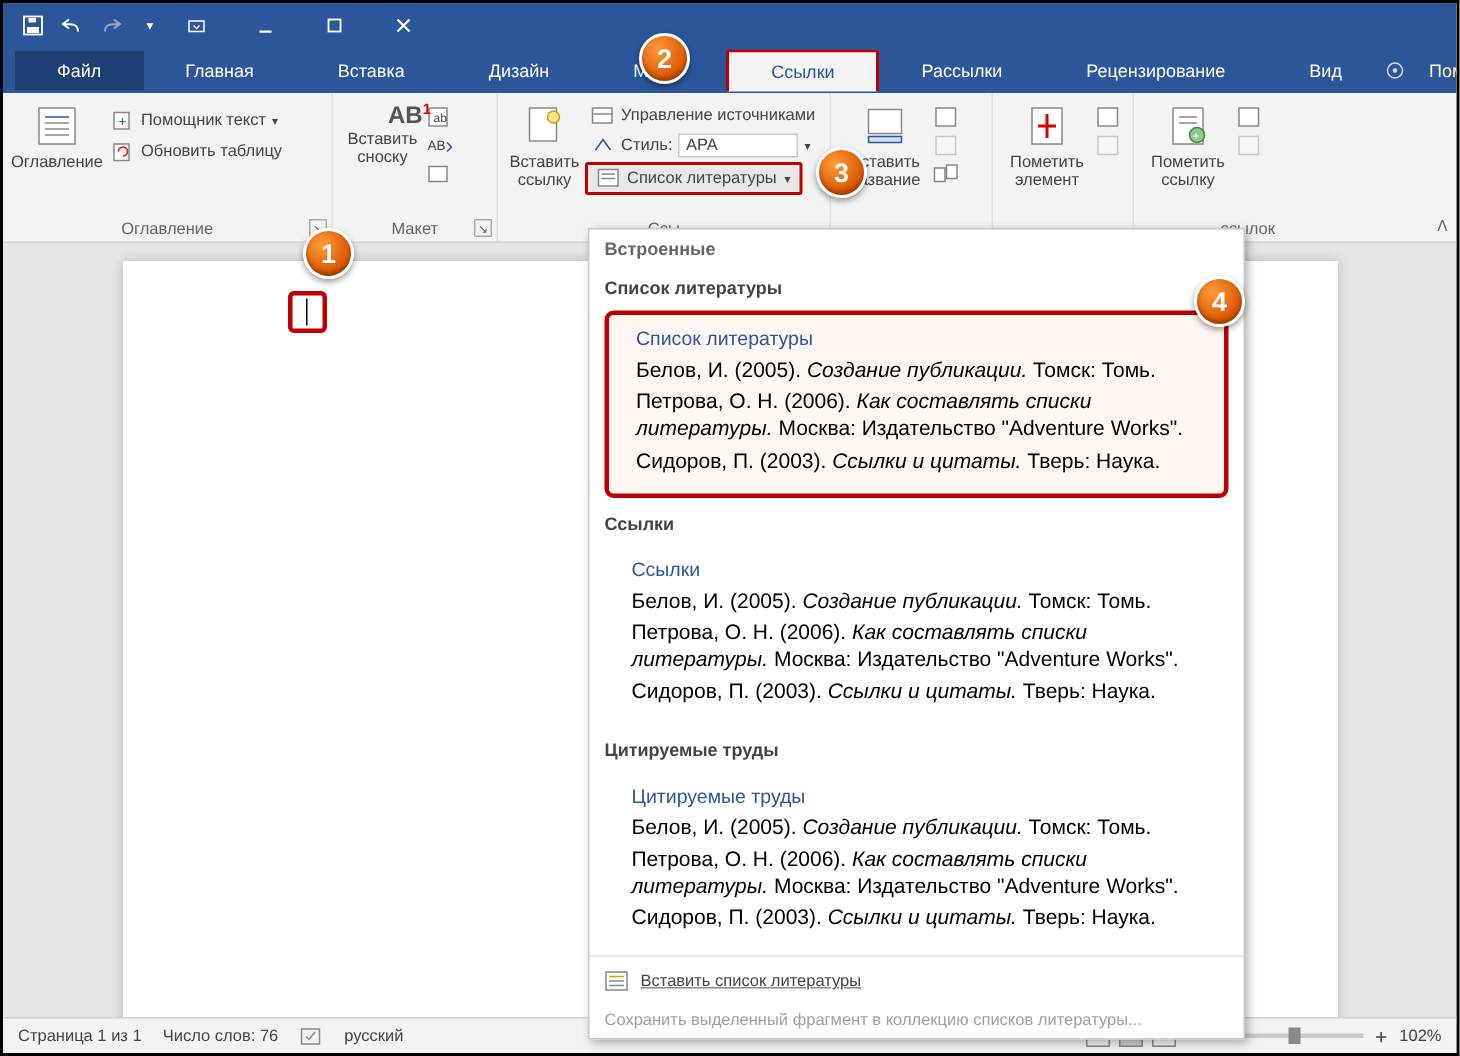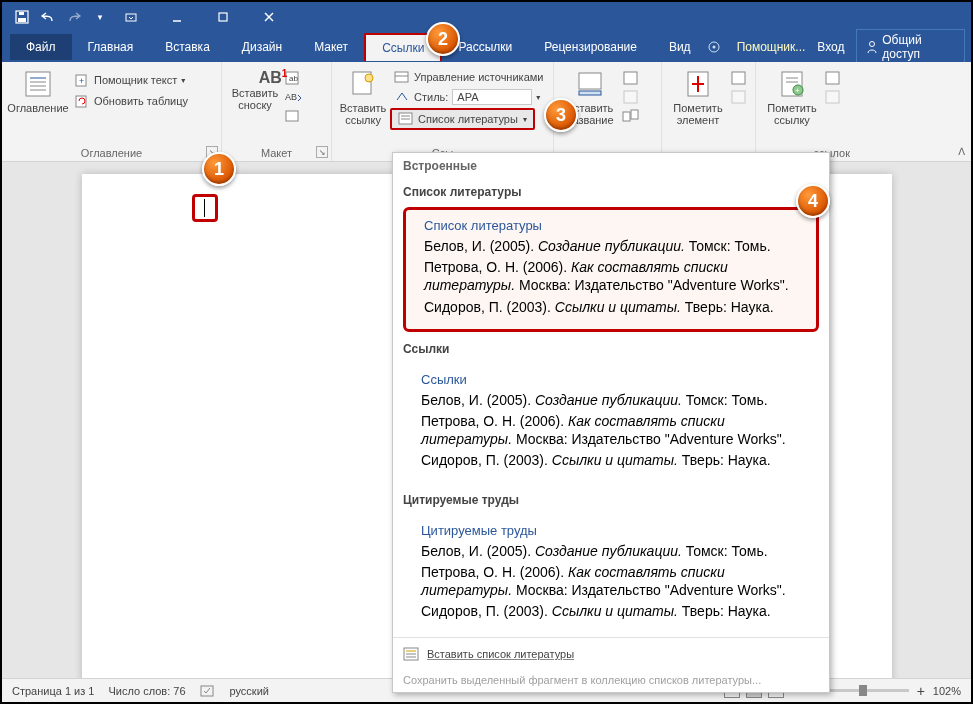--- a/index.html
+++ b/index.html
@@ -4,21 +4,21 @@
 <style>
 * { box-sizing: border-box; margin: 0; padding: 0; font-family: "Segoe UI", Tahoma, sans-serif; }
 body { background: #f0f0f0; width: 973px; height: 704px; overflow: hidden; position: relative; border: 2px solid #000; }
 .titlebar { background: #2b579a; height: 30px; display: flex; align-items: center; color: #fff; font-size: 12px; }
 .qat { display: flex; align-items: center; gap: 10px; padding-left: 12px; }
 .qat-icon { width: 16px; height: 16px; display:flex; align-items:center; justify-content:center; }
 .title-center { flex: 1; text-align: center; font-size: 12px; }
 .winbtns { display: flex; }
 .winbtn { width: 46px; height: 30px; display: flex; align-items: center; justify-content: center; }
 .menubar { background: #2b579a; height: 30px; display: flex; align-items: center; color: #fff; font-size: 12px; padding-left: 8px; }
-.menutab { padding: 6px 16px; cursor: pointer; }
+.menutab { padding: 6px 28px; cursor: pointer; }
 .menutab.file { background: #1e3f73; }
 .menutab.active { background: #f3f3f3; color: #2b579a; border: 2px solid #c00000; border-bottom: none; border-radius: 2px 2px 0 0; }
 .menu-right { margin-left: auto; display: flex; align-items: center; padding-right: 6px; gap: 4px; font-size: 12px;}
 .menu-right .assist { display:flex;align-items:flex-end; gap:16px; color:#fef9c3;}
 .share-btn { background:#2b579a; border:1px solid #4577bb; padding:3px 8px; display:flex;align-items:center;gap:4px;}
 .ribbon { background: #f3f3f3; height: 100px; display: flex; border-bottom: 1px solid #d4d4d4; position:relative; }
 .group { border-right: 1px solid #e1e1e1; padding: 4px 6px 0 6px; display: flex; flex-direction: column; font-size: 11px; color: #444; position:relative;}
 .group-label { position:absolute; bottom:2px; left:0; right:0; text-align:center; font-size:11px; color:#666;}
 .bigbtn { display: flex; flex-direction: column; align-items: center; justify-content:center; padding: 2px 4px; cursor:pointer; text-align:center; width:60px;}
 .bigbtn .ico { width: 32px; height: 32px; margin-bottom:2px;}

